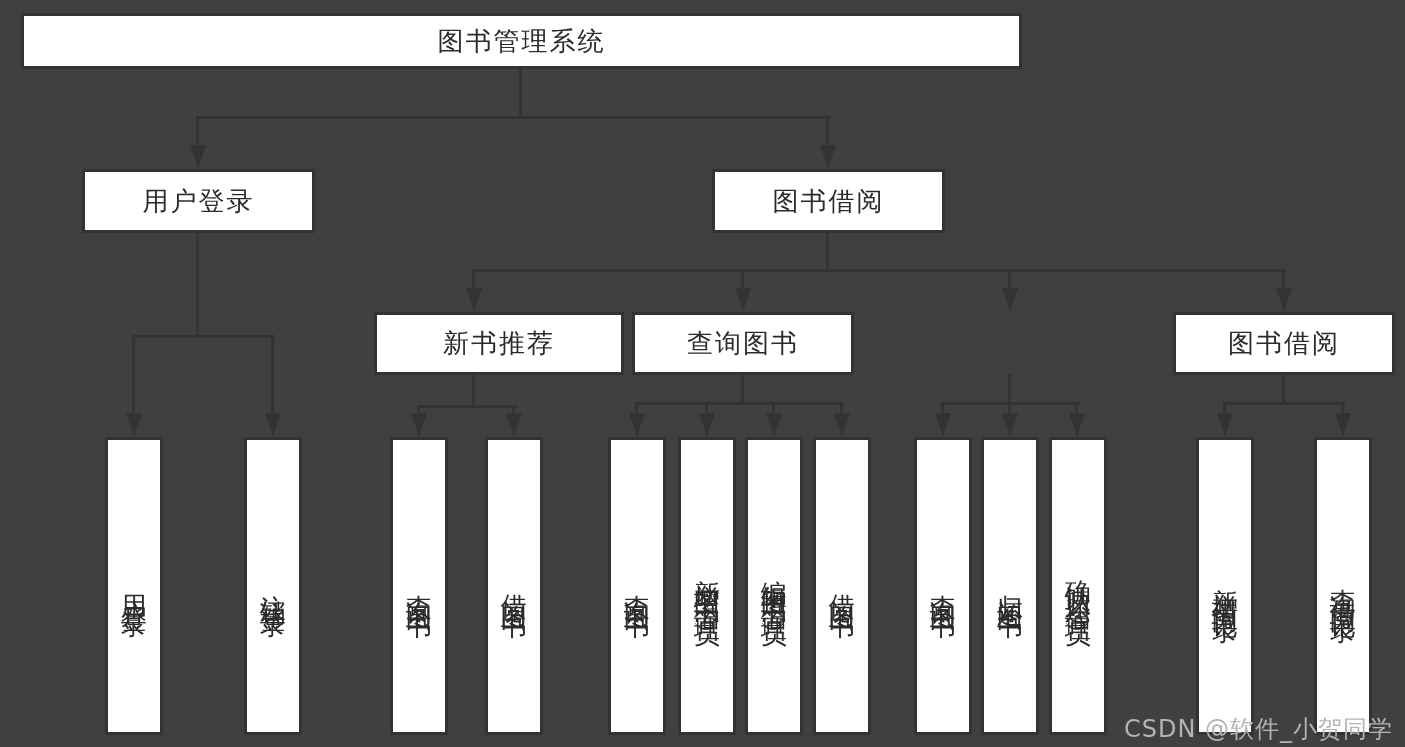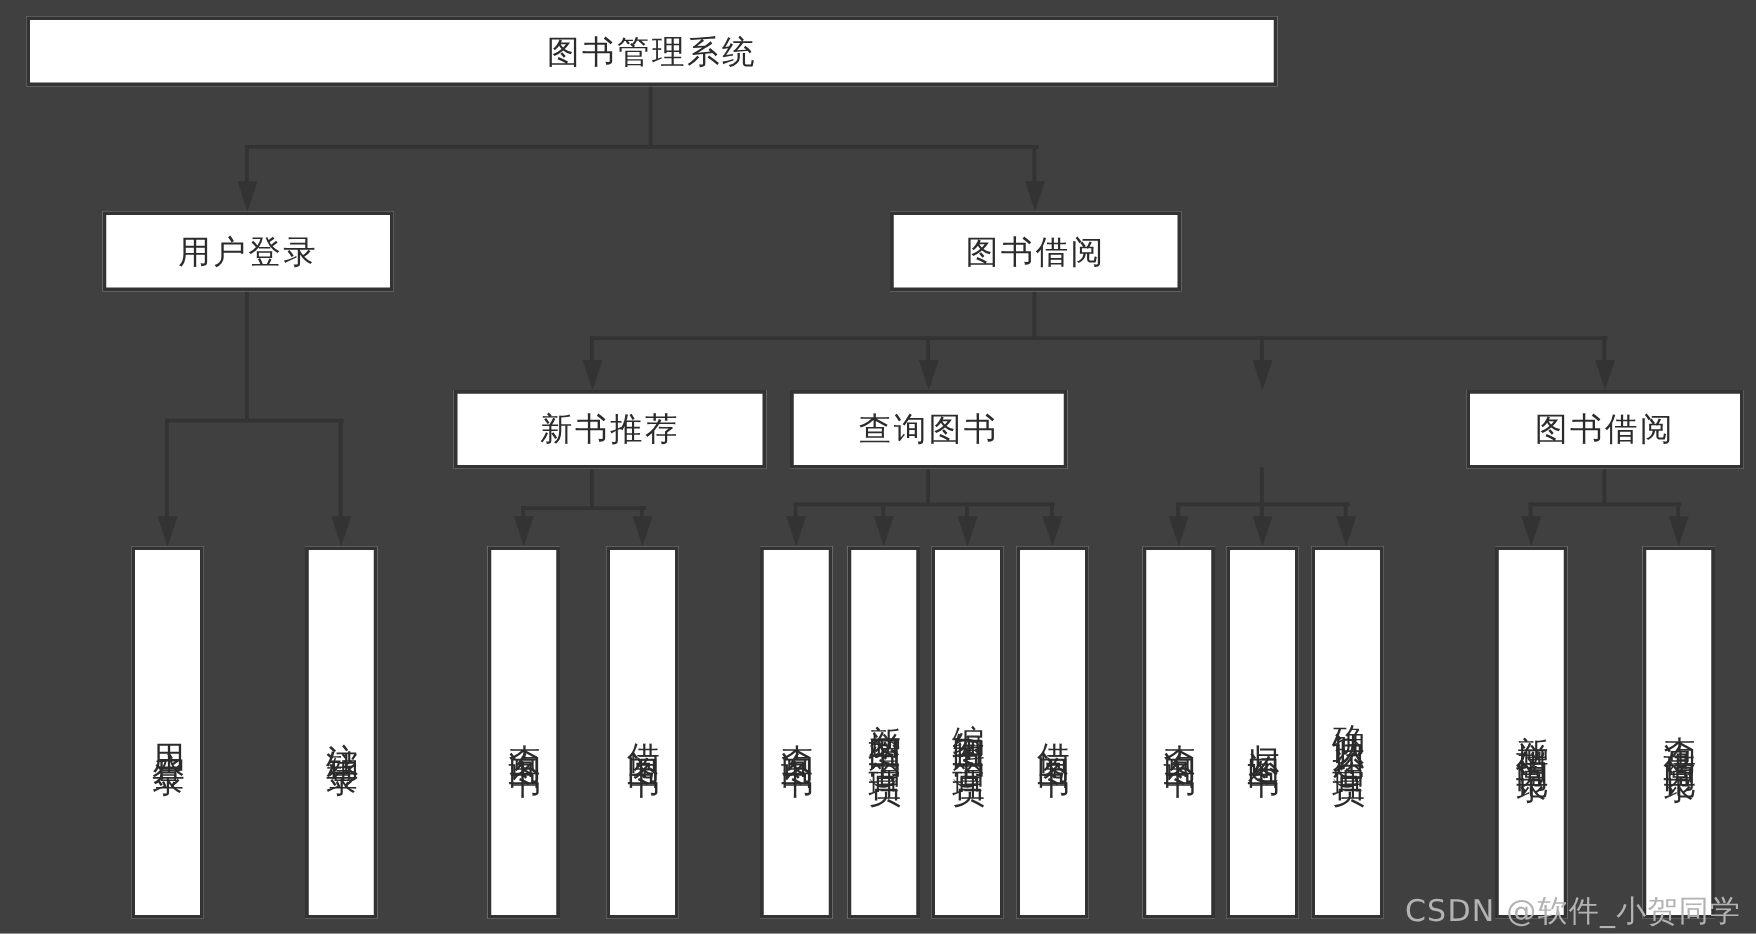--- a/index.html
+++ b/index.html
@@ -127,21 +127,21 @@
     <span class="hlabel">图书管理系统</span>
   </div>
 
   <div class="box" style="left:82px;top:169px;width:233px;height:64px">
     <span class="hlabel">用户登录</span>
   </div>
   <div class="box" style="left:712px;top:169px;width:233px;height:64px">
     <span class="hlabel">图书借阅</span>
   </div>
 
-  <div class="box" style="left:363px;top:312px;width:250px;height:63px">
+  <div class="box" style="left:374px;top:312px;width:250px;height:63px">
     <span class="hlabel">新书推荐</span>
   </div>
   <div class="box" style="left:632px;top:312px;width:222px;height:63px">
     <span class="hlabel">查询图书</span>
   </div>
   <div class="box" style="left:1173px;top:312px;width:222px;height:63px">
     <span class="hlabel">图书借阅</span>
   </div>
 
   <div class="box" style="left:105px;top:437px;width:58px;height:298px">

